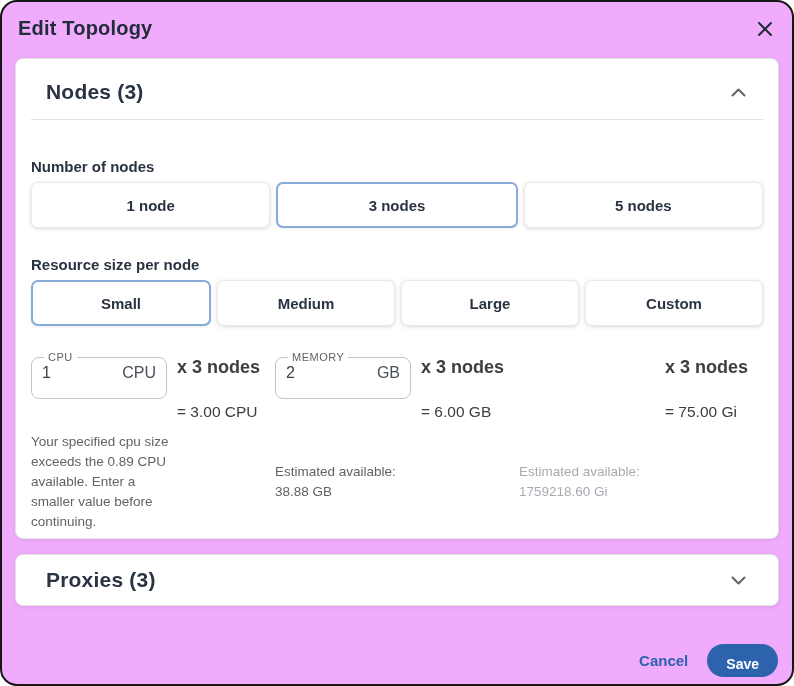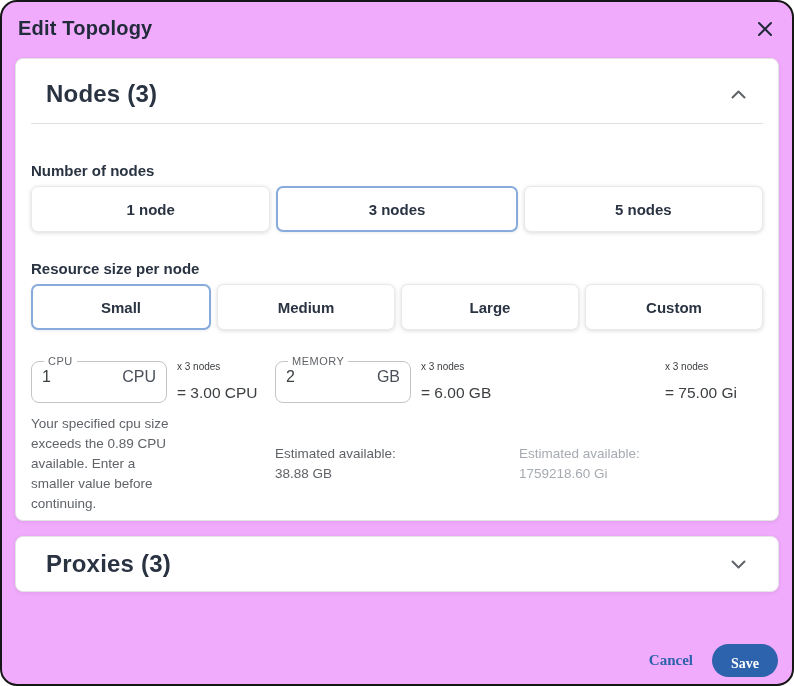--- a/index.html
+++ b/index.html
@@ -32,21 +32,21 @@
     border-radius: 8px;
     box-shadow: 0 1px 4px rgba(0,0,0,0.08);
     background: #fff;
   }
   .nodes-card { margin-top: 17px; }
   .card-header {
     display: flex; justify-content: space-between; align-items: center;
     padding: 21px 30px 15px 30px;
     cursor: pointer;
   }
-  .card-title { font-size: 24px; font-weight: 700; color: #2a3342; letter-spacing: 0.2px; }
+  .card-title { font-size: 21px; font-weight: 700; color: #2a3342; letter-spacing: 0.2px; }
   .chev { line-height: 0; padding: 2px; }
   .nodes-divider { border-top: 1px solid #e0e0e0; margin: 0 15px; }
 
   .card-body { padding: 38px 15px 6px 15px; }
   .field-label { font-size: 15px; font-weight: 700; color: #2a3342; margin: 0 0 7px 0; }
   .btn-row { display: flex; gap: 6px; margin-bottom: 28px; }
   .opt-btn {
     flex: 1; height: 46px;
     background: #fff;
     border: 1px solid #e9e9e9;
@@ -86,40 +86,39 @@
   .input-row { display: flex; align-items: center; justify-content: space-between; margin-top: 1px; }
   input.res-input {
     border: none; outline: none; background: transparent;
     width: 72px; padding: 0;
     font-family: inherit; font-size: 16px; color: #3c4043;
   }
   .unit { font-size: 16px; color: #49505a; white-space: nowrap; }
   .res-col.disabled input.res-input { color: #9aa0a6; }
 
   .mult { grid-column: 2; padding-top: 5px; }
-  .mult-x { font-size: 10px; color: #3c4043; margin-bottom: 12px; white-space: nowrap; }
+  .mult-x { font-size: 18px; color: #3c4043; margin-bottom: 25px; white-space: nowrap; font-weight: bold; }
   .mult-total { font-size: 15.5px; color: #3c4043; white-space: nowrap; }
 
   .helper {
     grid-column: 1;
     margin-top: 11px;
     font-size: 13.5px; line-height: 20px; color: #5f6368;
     width: 140px;
   }
   .res-col.disabled .helper { color: #a6abb1; }
 
   .proxies-card { margin-top: 15px; }
   .proxies-card .card-header { padding: 13px 30px; }
 
   .footer {
     margin-top: auto;
     display: flex; justify-content: flex-end; align-items: center;
     gap: 17px;
     padding: 0 14px 7px 0;
-    font-family: Liberation Serif, serif;
   }
   .cancel-link {
     color: #2d62ac; font-size: 15px; font-weight: 600; cursor: pointer;
     background: none; border: none; font-family: inherit; padding: 6px 2px;
   }
   .save-btn {
     background: #2d62ac; color: #ffffff;
     border: none; border-radius: 17px;
     padding: 12px 19px; height: 33px;
     font-family: inherit; font-size: 14px; font-weight: 600;

